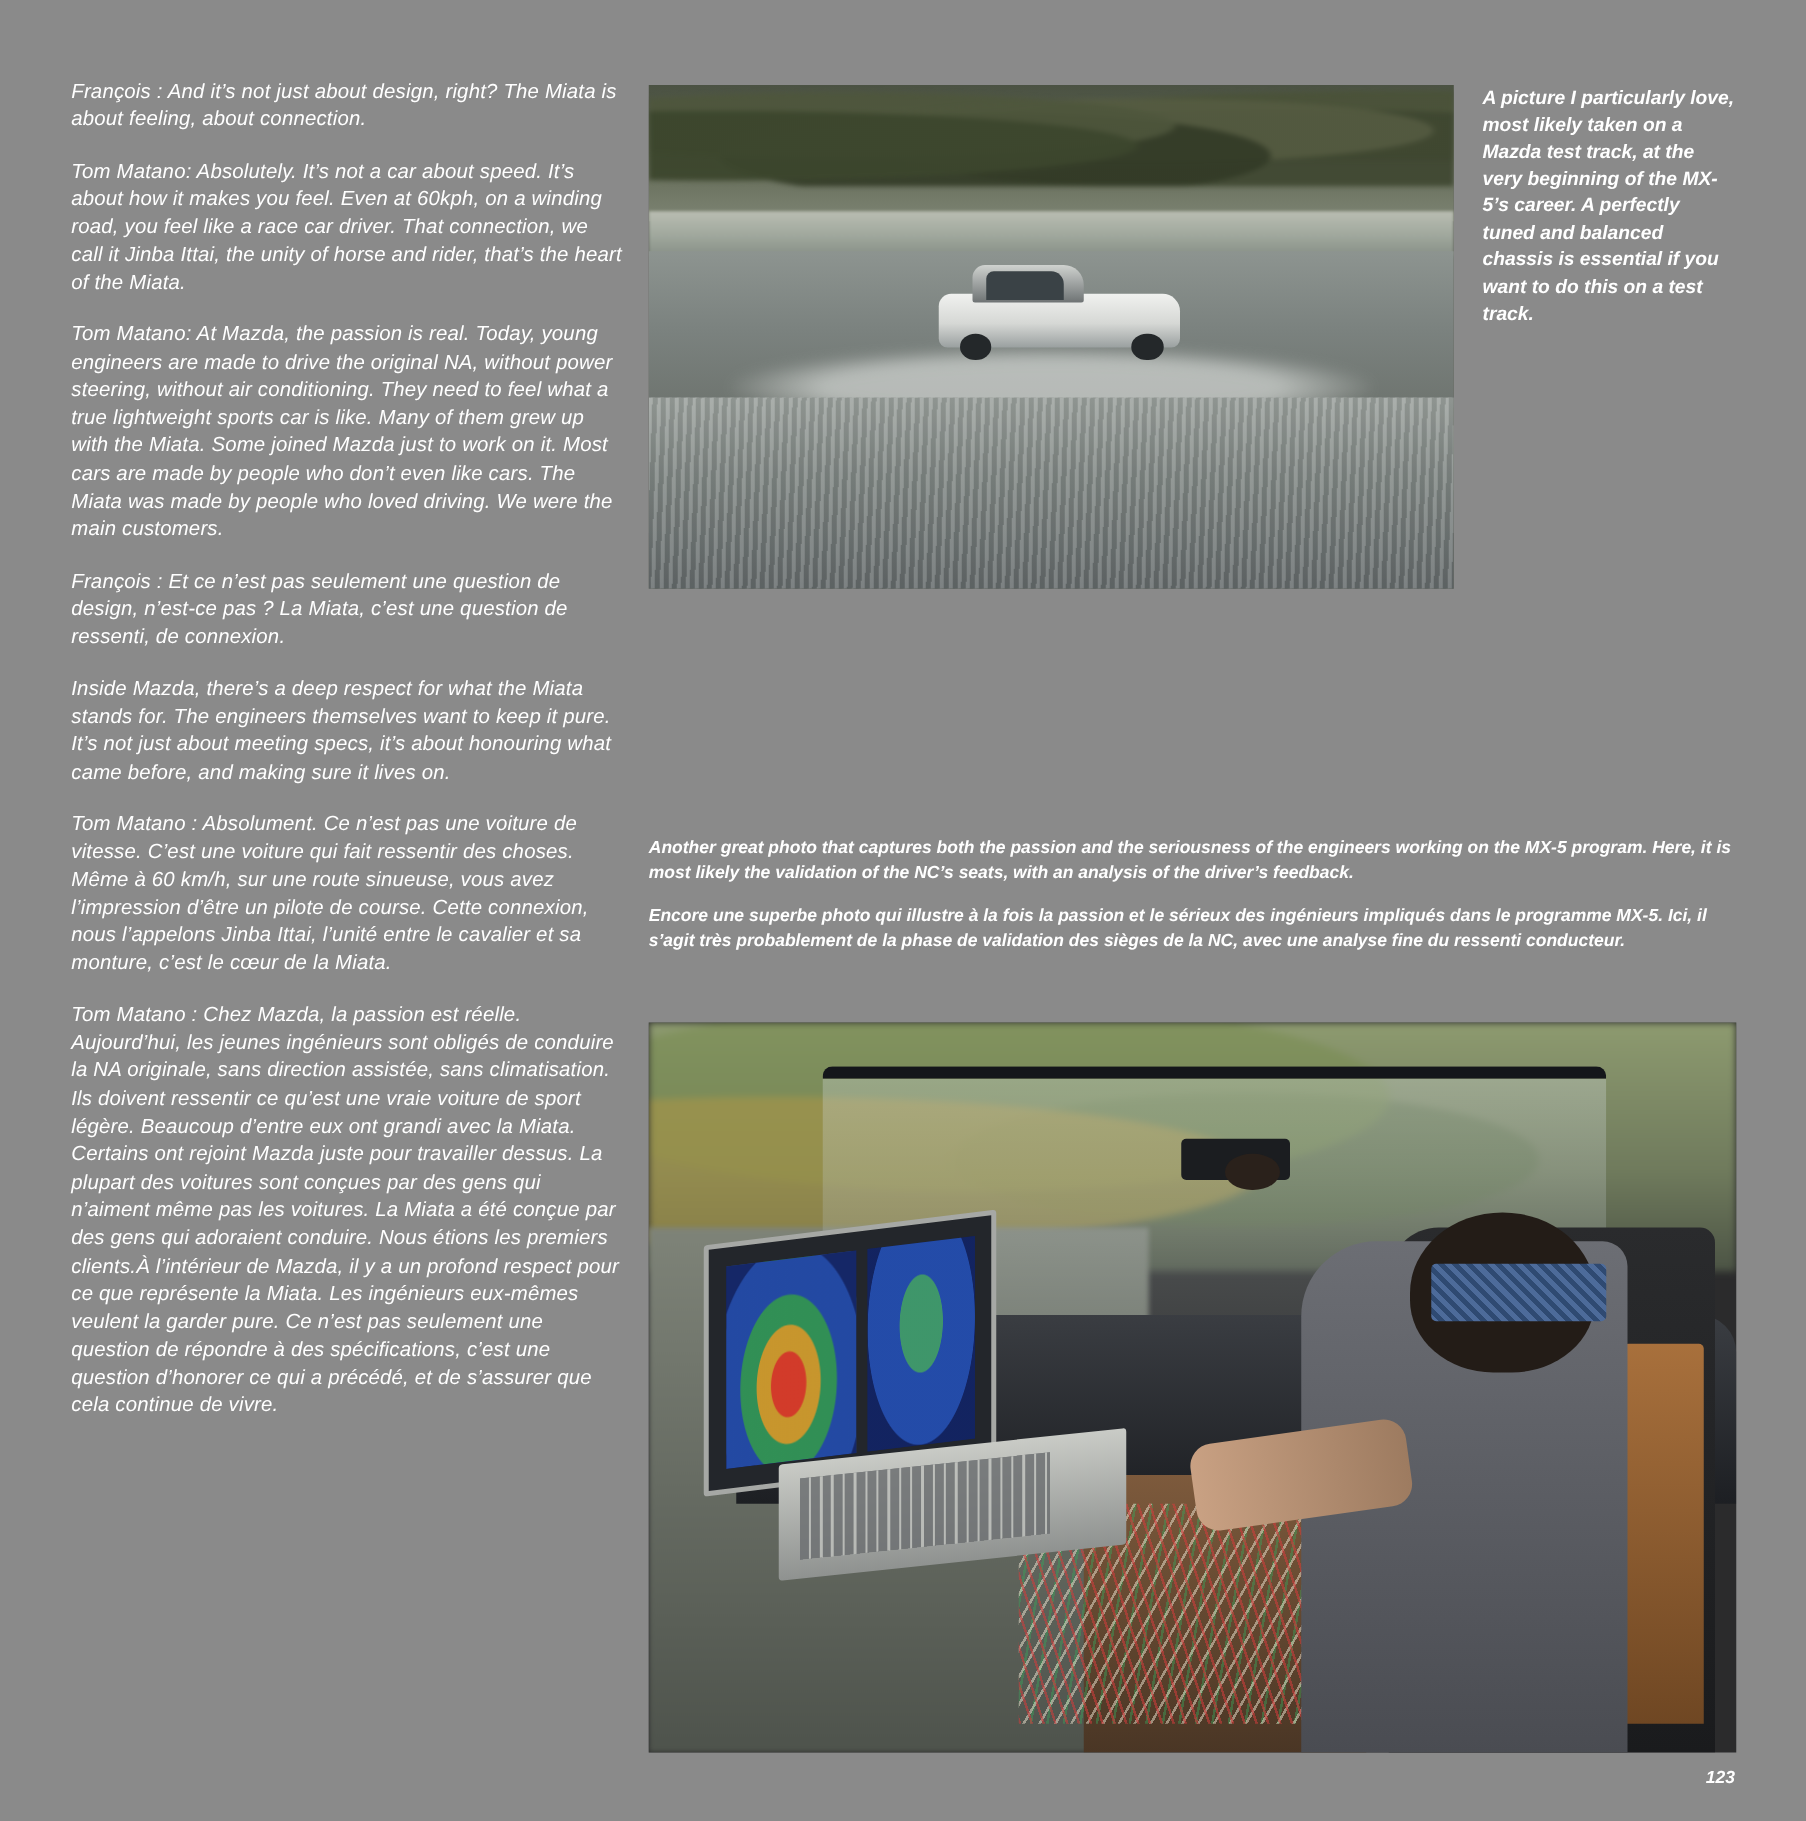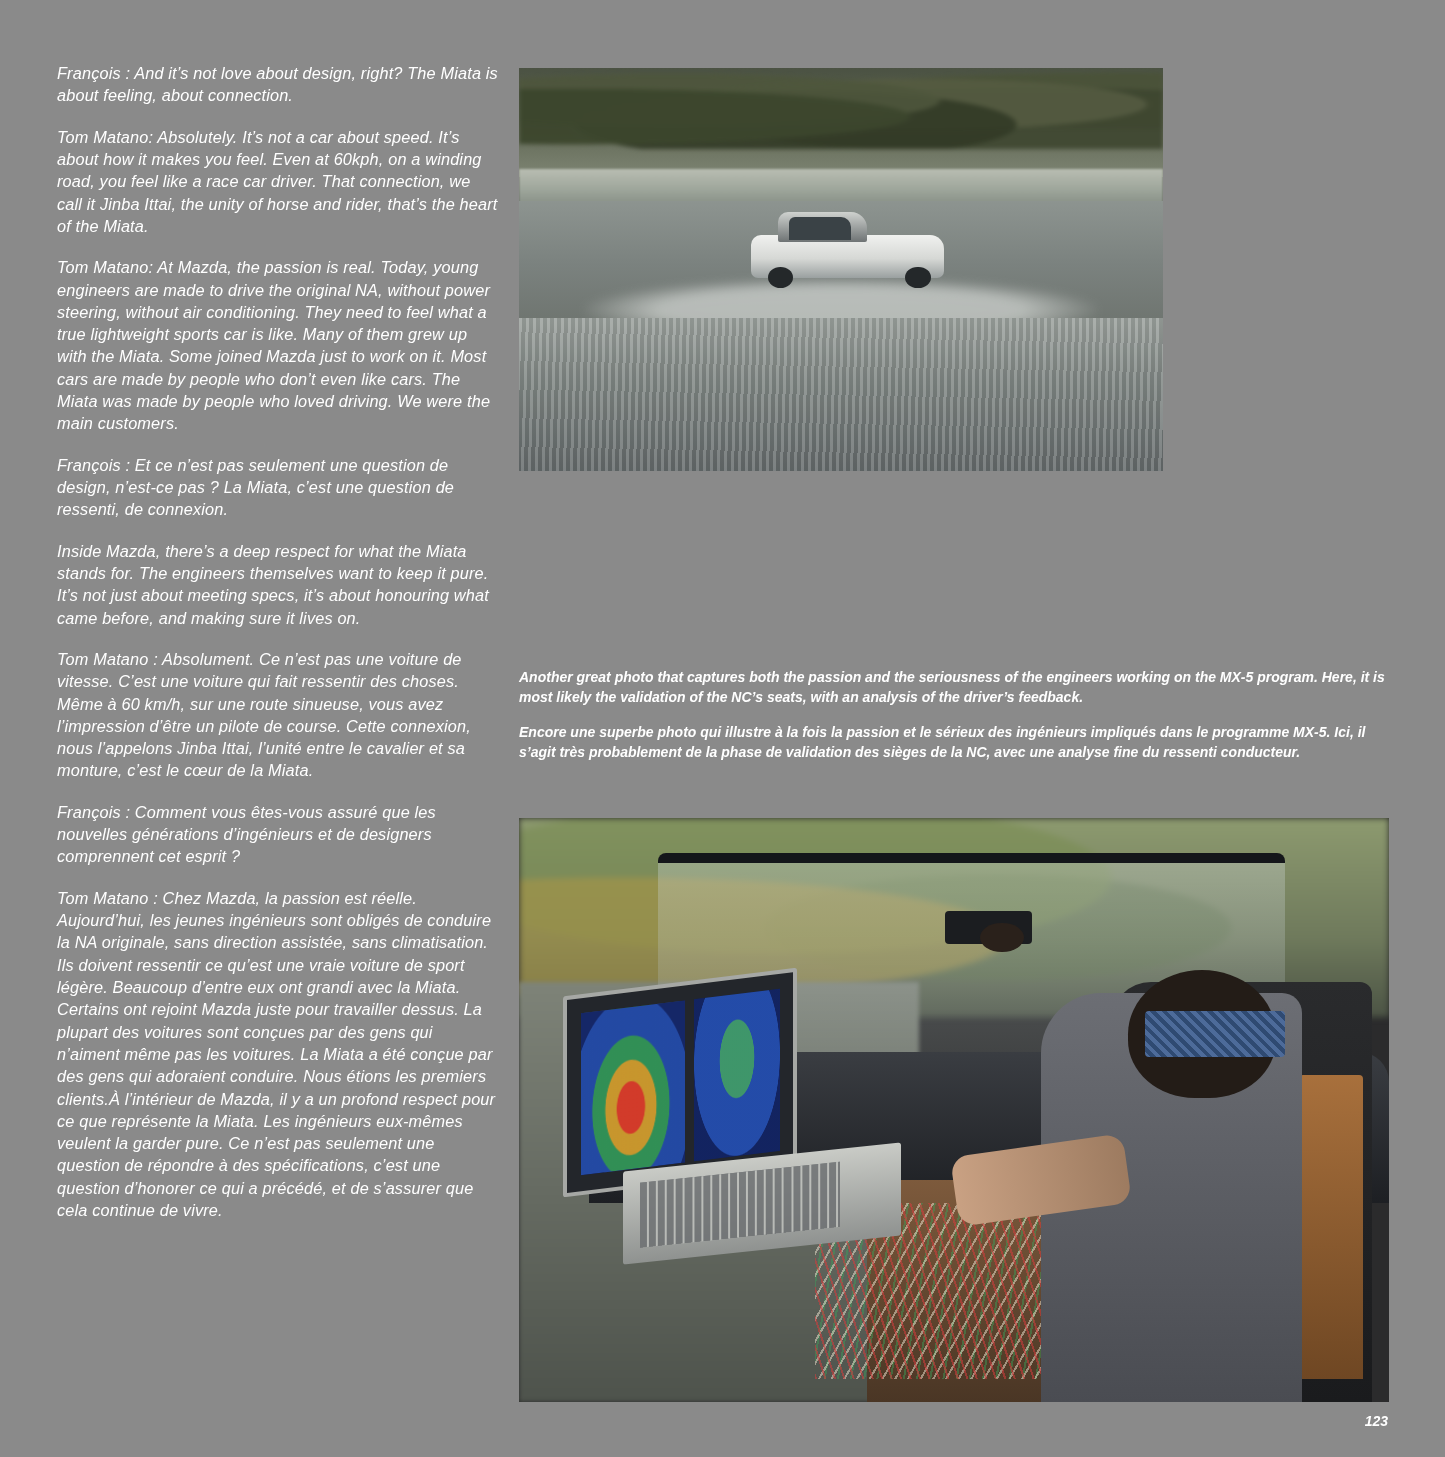--- a/index.html
+++ b/index.html
@@ -279,47 +279,47 @@
     font-weight: bold;
     font-style: italic;
   }
 </style>
 </head>
 <body>
 
 <div class="page">
 
   <div class="left-col">
-    <p>François : And it’s not love about design, right? The Miata is about feeling, about connection.</p>
+    <p>François : And it’s not just about design, right? The Miata is about feeling, about connection.</p>
     <p>Tom Matano: Absolutely. It’s not a car about speed. It’s about how it makes you feel. Even at 60kph, on a winding road, you feel like a race car driver. That connection, we call it Jinba Ittai, the unity of horse and rider, that’s the heart of the Miata.</p>
     <p>Tom Matano: At Mazda, the passion is real. Today, young engineers are made to drive the original NA, without power steering, without air conditioning. They need to feel what a true lightweight sports car is like. Many of them grew up with the Miata. Some joined Mazda just to work on it. Most cars are made by people who don’t even like cars. The Miata was made by people who loved driving. We were the main customers.</p>
     <p>François : Et ce n’est pas seulement une question de design, n’est-ce pas ? La Miata, c’est une question de ressenti, de connexion.</p>
     <p>Inside Mazda, there’s a deep respect for what the Miata stands for. The engineers themselves want to keep it pure. It’s not just about meeting specs, it’s about honouring what came before, and making sure it lives on.</p>
     <p>Tom Matano : Absolument. Ce n’est pas une voiture de vitesse. C’est une voiture qui fait ressentir des choses. Même à 60 km/h, sur une route sinueuse, vous avez l’impression d’être un pilote de course. Cette connexion, nous l’appelons Jinba Ittai, l’unité entre le cavalier et sa monture, c’est le cœur de la Miata.</p>
-    <p>François : Comment vous êtes-vous assuré que les nouvelles générations d’ingénieurs et de designers comprennent cet esprit ?</p>
     <p>Tom Matano : Chez Mazda, la passion est réelle. Aujourd’hui, les jeunes ingénieurs sont obligés de conduire la NA originale, sans direction assistée, sans climatisation. Ils doivent ressentir ce qu’est une vraie voiture de sport légère. Beaucoup d’entre eux ont grandi avec la Miata. Certains ont rejoint Mazda juste pour travailler dessus. La plupart des voitures sont conçues par des gens qui n’aiment même pas les voitures. La Miata a été conçue par des gens qui adoraient conduire. Nous étions les premiers clients.À l’intérieur de Mazda, il y a un profond respect pour ce que représente la Miata. Les ingénieurs eux-mêmes veulent la garder pure. Ce n’est pas seulement une question de répondre à des spécifications, c’est une question d’honorer ce qui a précédé, et de s’assurer que cela continue de vivre.</p>
   </div>
 
   <div class="photo-top">
     <div class="pt-sky"></div>
     <div class="pt-trees"></div>
     <div class="pt-band"></div>
     <div class="pt-asphalt"></div>
     <div class="pt-spray"></div>
     <div class="pt-water"></div>
     <div class="pt-car">
       <div class="pt-body"></div>
       <div class="pt-cabin"></div>
       <div class="pt-win"></div>
       <div class="pt-wheel front"></div>
       <div class="pt-wheel rear"></div>
     </div>
   </div>
 
   <div class="right-col">
+    <p>A picture I particularly love, most likely taken on a Mazda test track, at the very beginning of the MX-5’s career. A perfectly tuned and balanced chassis is essential if you want to do this on a test track.</p>
   </div>
 
   <div class="mid-caption">
     <p class="en">Another great photo that captures both the passion and the seriousness of the engineers working on the MX-5 program. Here, it is most likely the validation of the NC’s seats, with an analysis of the driver’s feedback.</p>
     <p class="fr">Encore une superbe photo qui illustre à la fois la passion et le sérieux des ingénieurs impliqués dans le programme MX-5. Ici, il s’agit très probablement de la phase de validation des sièges de la NC, avec une analyse fine du ressenti conducteur.</p>
   </div>
 
   <div class="photo-bottom">
     <div class="pb-bg"></div>
     <div class="pb-road"></div>

